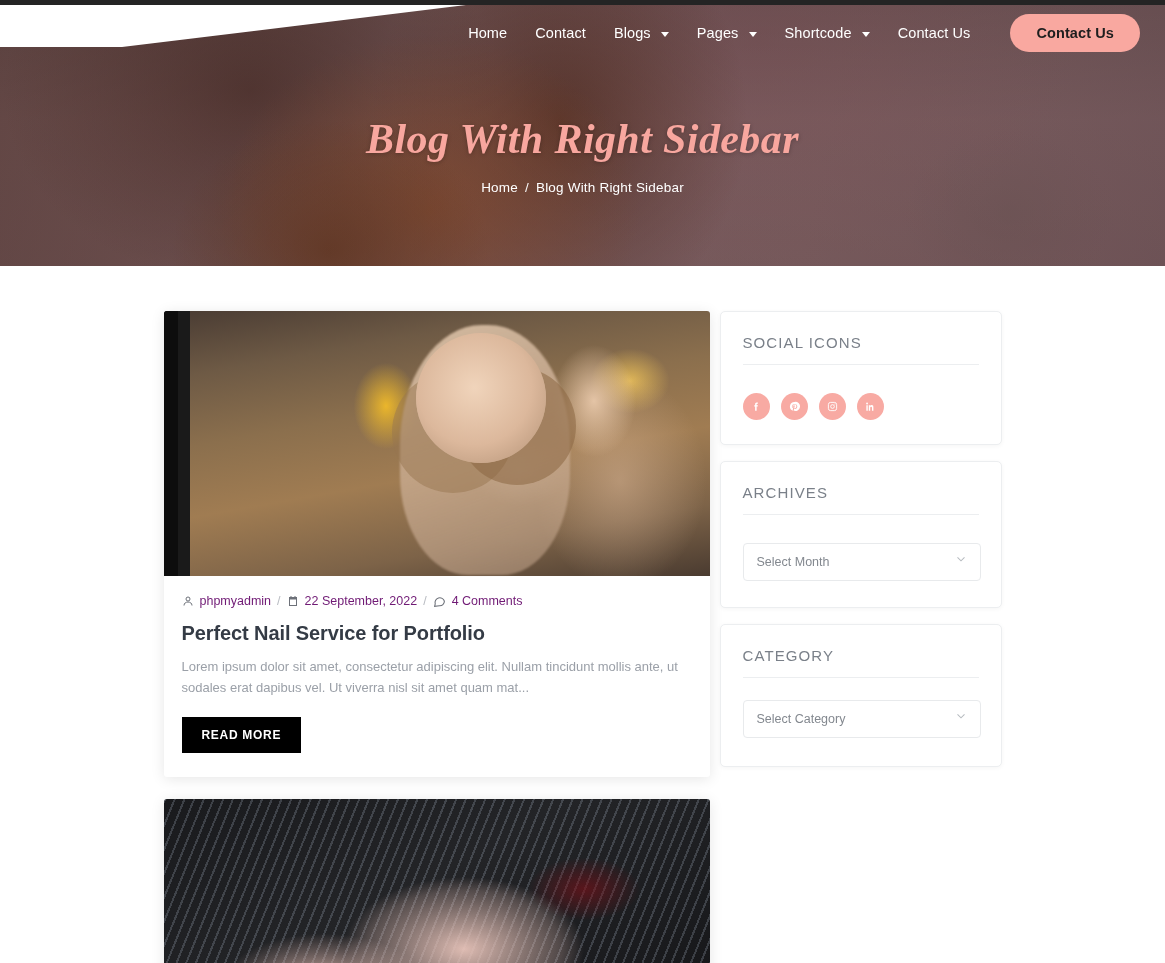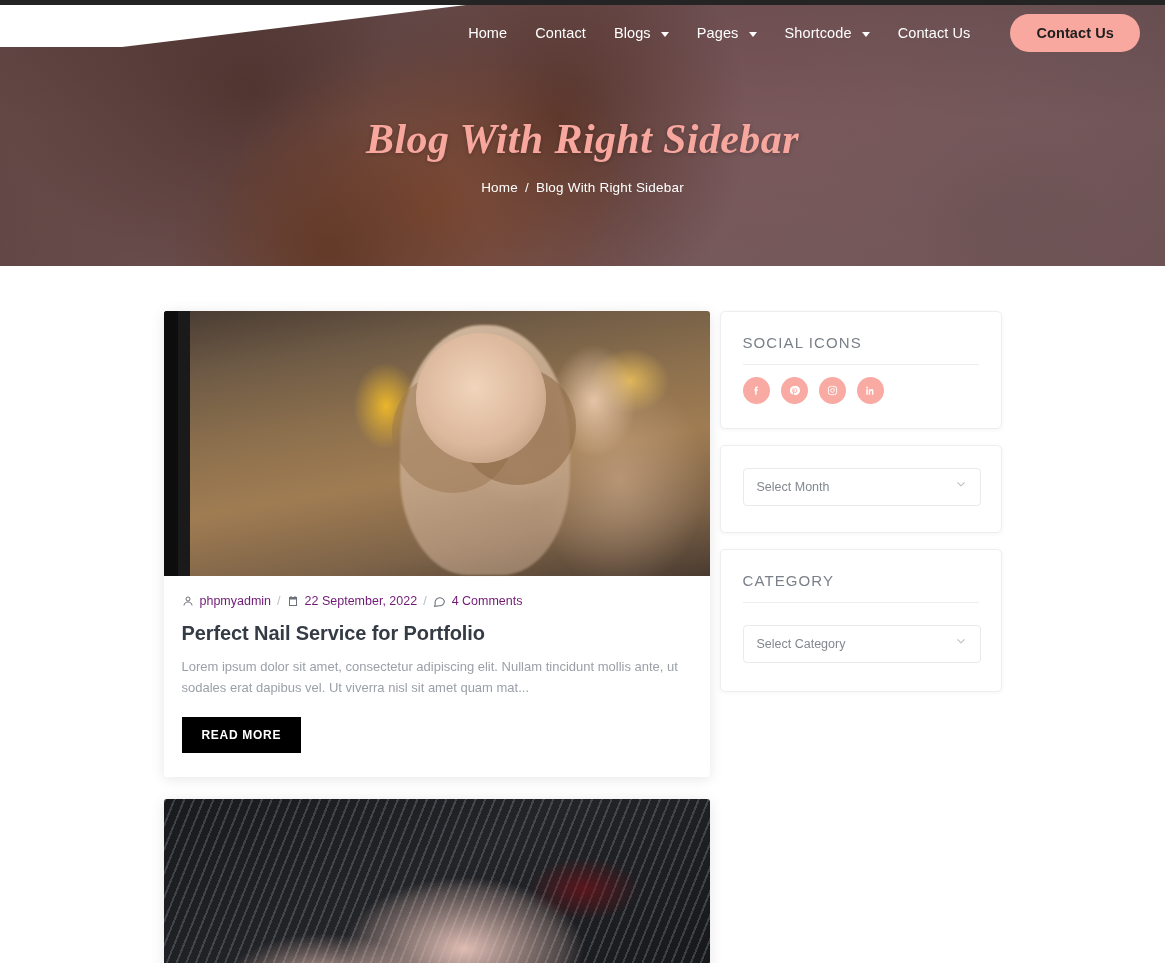--- a/index.html
+++ b/index.html
@@ -183,21 +183,21 @@
   
   .widget {
     width:282px; background:#ffffff;
     border:1px solid #eceef0; border-radius:5px;
     box-shadow:0 1px 5px rgba(0,0,0,.045);
     padding:22px 22px 24px 22px; margin-bottom:16px;
   }
   .widget-title {
     font-size:15px; color:#7a8089; font-weight:400;
     letter-spacing:1.1px; padding-bottom:13px;
-    border-bottom:1px solid #eceef0; margin-bottom:12px;
+    border-bottom:1px solid #eceef0; margin-bottom:28px;
   }
   .social-row { display:flex; gap:11px; }
   .social-btn {
     width:27px; height:27px; border-radius:50%;
     background:#f8aaa3; color:#ffffff;
     display:flex; align-items:center; justify-content:center;
     cursor:pointer; font-size:12px;
   }
   .select-box {
     position:relative; width:238px; height:38px;
@@ -330,20 +330,21 @@
           </span>
           <span class="social-btn">
             <svg width="11" height="11" viewBox="0 0 24 24" fill="currentColor">
               <path d="M4.5 3.5a2 2 0 110 4 2 2 0 010-4zM3 9h3v12H3V9zm5.5 0h2.9v1.6h.1c.4-.8 1.4-1.7 3-1.7 3.2 0 3.8 2 3.8 4.7V21h-3v-5.6c0-1.3 0-3-1.9-3-1.8 0-2.1 1.4-2.1 2.9V21h-3V9z"></path>
             </svg>
           </span>
         </div>
       </section>
 
       <section class="widget widget-archives">
+        <div class="widget-title">ARCHIVES</div>
         <div class="select-box">
           <span class="select-text">Select Month</span>
           <span class="select-chevron">
             <svg width="14" height="14" viewBox="0 0 24 24" fill="none" stroke="currentColor" stroke-width="1.8">
               <polyline points="6 9 12 15 18 9"></polyline>
             </svg>
           </span>
         </div>
       </section>
 

